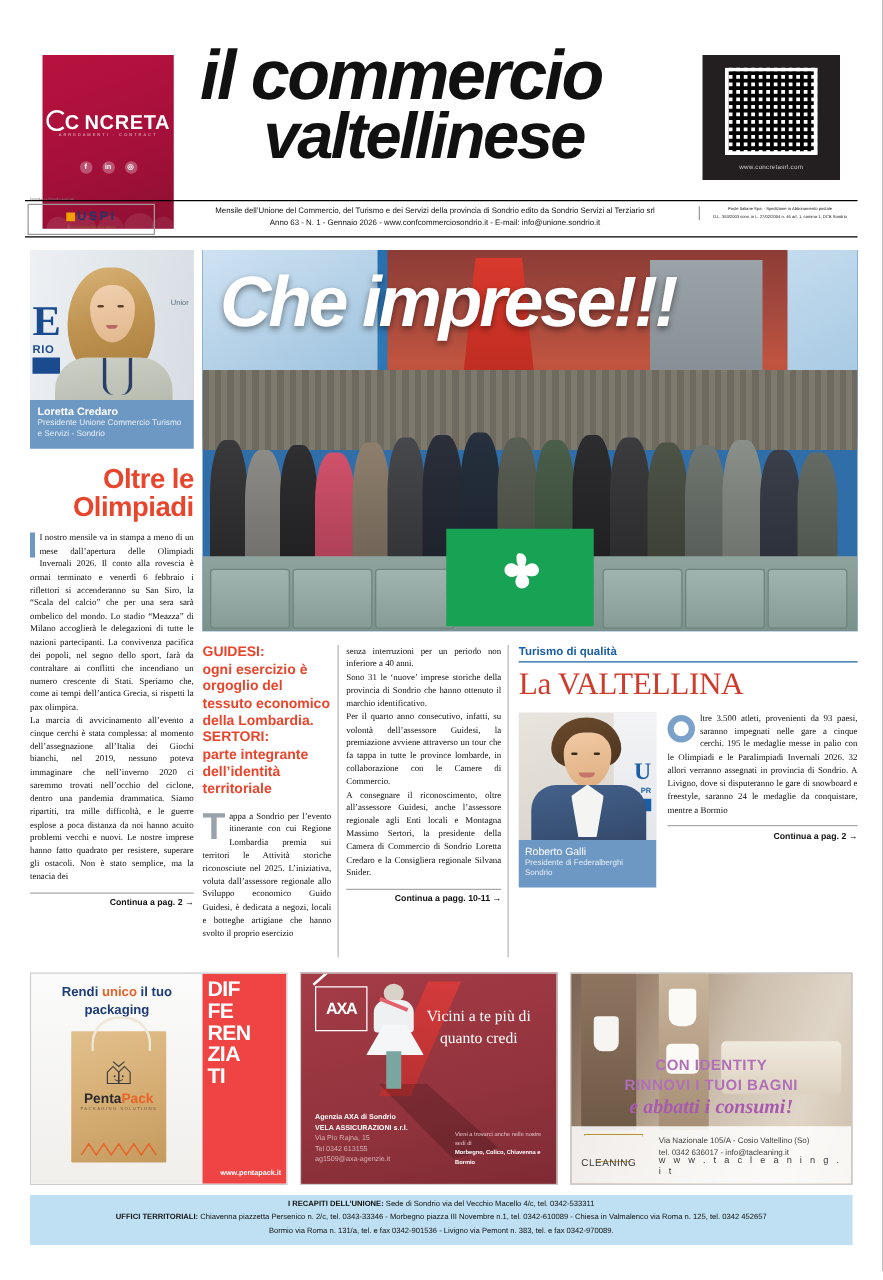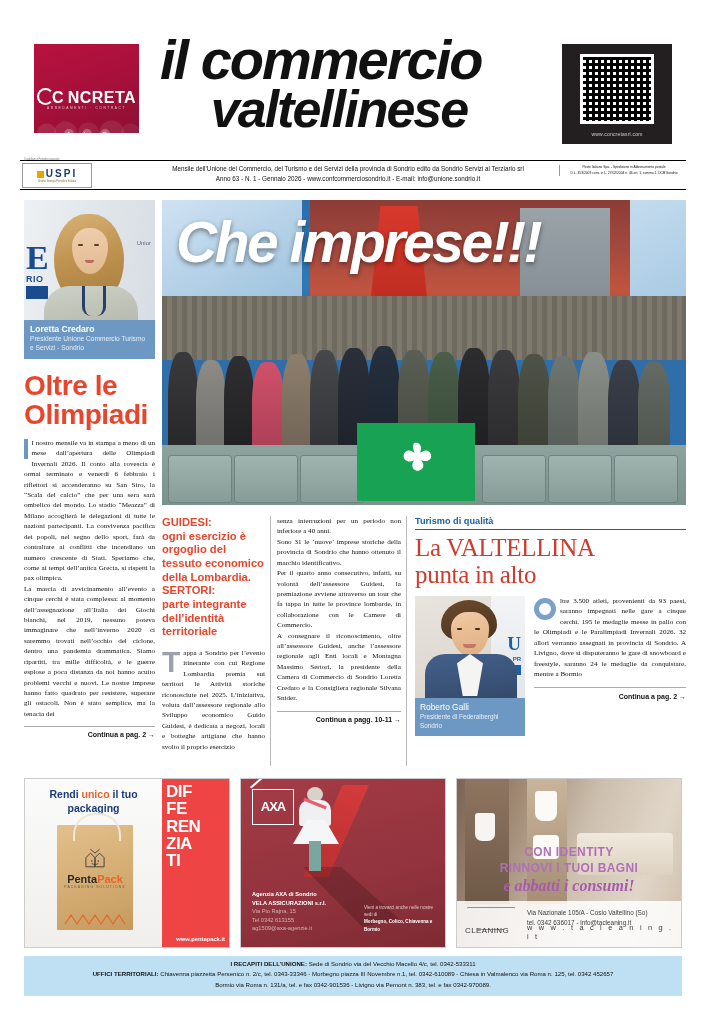--- a/index.html
+++ b/index.html
@@ -6,21 +6,21 @@
   html,body{margin:0;padding:0;background:#8a8a8a;}
   body{font-family:"Liberation Serif", serif;}
   .page{
     width:706px;height:1024px;position:relative;background:#ffffff;
     margin:0 auto;overflow:hidden;
   }
 
   
   .masthead{position:absolute;left:0;top:0;width:706px;height:158px;}
   .concreta-ad{
-    position:absolute;left:34px;top:44px;width:105px;height:89px;
+    position:absolute;left:34px;top:44px;width:105px;height:139px;
     background:linear-gradient(160deg,#b8123f 0%,#a5103a 55%,#8d0f32 100%);
     overflow:hidden;
   }
   .concreta-ad .crowd{
     position:absolute;left:0;bottom:0;width:100%;height:46px;
     background:
       radial-gradient(circle at 12% 100%, rgba(255,255,255,.10) 0 9px, transparent 10px),
       radial-gradient(circle at 30% 100%, rgba(255,255,255,.09) 0 11px, transparent 12px),
       radial-gradient(circle at 52% 100%, rgba(255,255,255,.08) 0 10px, transparent 11px),
       radial-gradient(circle at 74% 100%, rgba(255,255,255,.09) 0 12px, transparent 13px),
@@ -76,20 +76,21 @@
     letter-spacing:.2px;
   }
 
   
   .subhead{position:absolute;left:20px;top:160px;width:666px;height:30px;}
   .subhead .rule-t{position:absolute;left:0;top:0;width:100%;height:1px;background:#000;}
   .subhead .rule-b{position:absolute;left:0;bottom:0;width:100%;height:1px;background:#000;}
   .uspi{
     position:absolute;left:2px;top:3px;width:68px;height:23px;
     border:.7px solid #999;
+    padding-left:32px;
   }
   .uspi-cap{
     position:absolute;left:1px;top:-6px;font-family:"Liberation Sans",sans-serif;
     font-size:2.6px;color:#777;white-space:nowrap;
   }
   .uspi-main{
     position:absolute;left:0;top:4px;width:100%;text-align:center;
     font-family:"Liberation Sans",sans-serif;font-weight:bold;font-size:10px;
     color:#1b3a6b;letter-spacing:2px;
   }
@@ -173,21 +174,21 @@
   .cred-caption .nm{
     font-family:"Liberation Sans",sans-serif;font-weight:bold;font-size:8.6px;
     line-height:1.2;
   }
   .cred-caption .rl{
     font-family:"Liberation Sans",sans-serif;font-size:6.6px;line-height:1.35;
     color:#e7eff7;margin-top:1px;
   }
   .ed-head{
     color:#e8452c;font-family:"Liberation Sans",sans-serif;font-weight:bold;
-    font-size:28px;line-height:1.05;margin:12px 0 8px 0;letter-spacing:-.4px;
+    font-size:22px;line-height:1.05;margin:12px 0 8px 0;letter-spacing:-.4px;text-align:right;
   }
   .ed-body{
     font-family:"Liberation Serif",serif;font-size:7.1px;line-height:1.47;
     text-align:justify;color:#111;
   }
   .ed-body p{margin:0;}
   .dropbar{
     float:left;width:3.5px;height:20px;background:#6e98c4;margin:1px 4px 0 0;
   }
   .cont-rule{width:100%;height:1px;background:#aaa;margin:7px 0 4px 0;}
@@ -727,21 +728,20 @@
     </div>
     <div class="cont-rule"></div>
     <div class="cont-link">Continua a pagg. 10-11 →</div>
   </div>
 
   <div class="col-right">
     <div class="tur-kicker">Turismo di qualità</div>
     <div class="tur-rule"></div>
     <div class="tur-head">
       <div>La VALTELLINA</div>
-      <div>punta in alto</div>
     </div>
 
     <div class="tur-grid">
       <div>
         <div class="galli-photo">
           <div class="bg2"></div>
           <div class="ulogo">U</div>
           <div class="ulogo2">PR</div>
           <div class="ulogo3"></div>
           <div class="hair"></div>
@@ -804,20 +804,21 @@
         <div class="slash"></div>
         <div class="tx">AXA</div>
       </div>
       <div class="axa-fig">
         <div class="head"></div>
         <div class="body"></div>
         <div class="sash"></div>
         <div class="skirt"></div>
         <div class="legs"></div>
       </div>
+      <div class="axa-claim">Vicini a te più di quanto credi</div>
       <div class="axa-contact">
         <div class="b">Agenzia AXA di Sondrio</div>
         <div class="b">VELA ASSICURAZIONI s.r.l.</div>
         <div class="dim">Via Pio Rajna, 15</div>
         <div class="dim">Tel 0342 613155</div>
         <div class="dim">ag1509@axa-agenzie.it</div>
       </div>
       <div class="axa-branches">
         <div>Vieni a trovarci anche nelle nostre sedi di</div>
         <div class="b">Morbegno, Colico, Chiavenna e Bormio</div>

